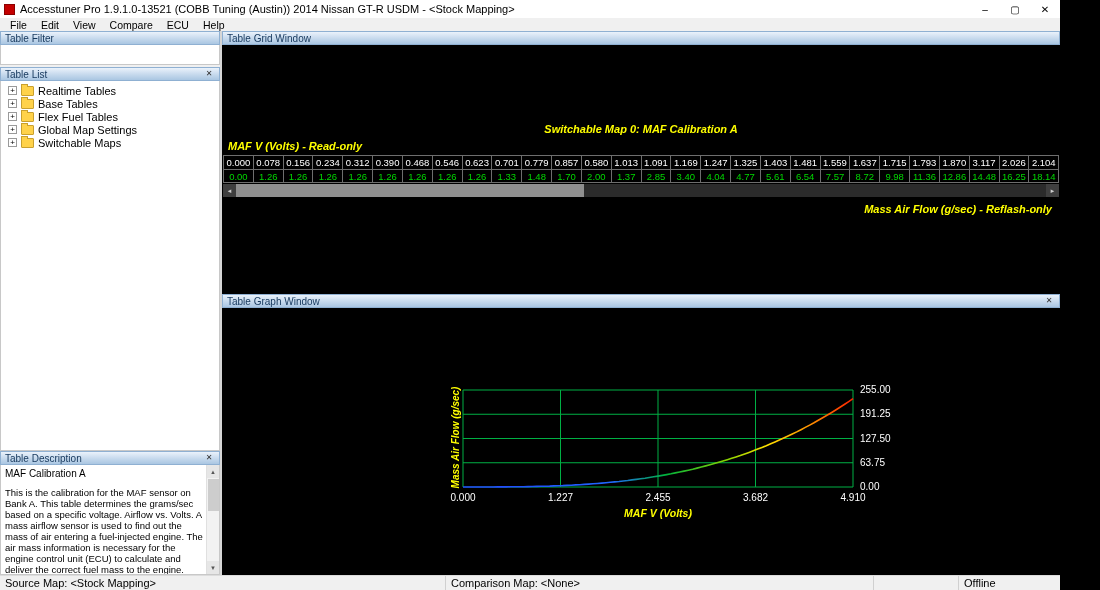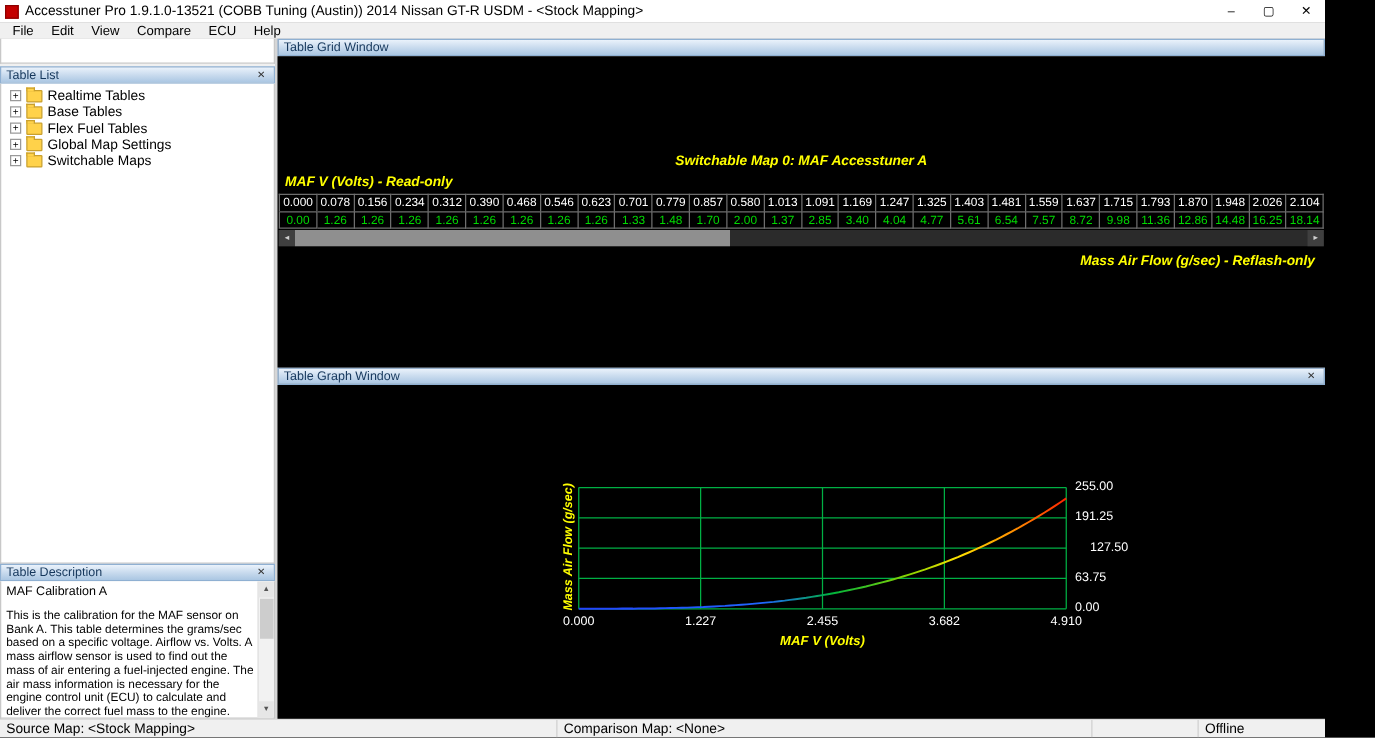--- a/index.html
+++ b/index.html
@@ -2,21 +2,21 @@
 <html><head>
 <meta charset="utf-8">
 <style>
   * { box-sizing: border-box; }
   html,body { margin:0; padding:0; }
   body {
     width:1100px; height:590px; overflow:hidden;
     font-family:"Liberation Sans", sans-serif;
     background:#000;
   }
-  .app { position:relative; width:1060px; height:590px; background:#a3a3a3; overflow:hidden; }
+  .app { position:relative; width:1060px; height:590px; background:#a16207; overflow:hidden; }
 
   
   .titlebar { height:18px; background:#ffffff; display:flex; align-items:center; padding-left:4px; }
   .app-icon { width:11px; height:11px; background:#c40000; border:1px solid #8c0000; margin-right:5px; flex:none; }
   .title-text { font-size:11px; color:#000; white-space:nowrap; }
   .win-controls { margin-left:auto; display:flex; height:100%; }
   .win-btn { width:30px; display:flex; align-items:center; justify-content:center; font-size:10px; color:#000; }
 
   
   .menubar { height:13px; background:#f0f0f0; display:flex; align-items:center; font-size:10.5px; padding-left:3px; }
@@ -105,20 +105,23 @@
       <span class="menu-item">Edit</span>
       <span class="menu-item">View</span>
       <span class="menu-item">Compare</span>
       <span class="menu-item">ECU</span>
       <span class="menu-item">Help</span>
     </div>
 
   <div class="main">
 
     <div class="left">
+      <div class="panel-header">
+        <span>Table Filter</span>
+      </div>
       <div class="filter-body"></div>
 
       <div class="panel-header">
         <span>Table List</span>
         <span class="panel-close">✕</span>
       </div>
       <div class="tree" id="tree">
           <div class="tree-item">
             <span class="expander">+</span>
             <span class="folder-icon"></span>
@@ -162,21 +165,21 @@
           <span class="vs-arrow vs-down">▼</span>
         </div>
       </div>
     </div>
 
     <div class="right">
       <div class="panel-header">
         <span>Table Grid Window</span>
       </div>
       <div class="grid-body">
-        <div class="map-title">Switchable Map 0: MAF Accesstuner A</div>
+        <div class="map-title">Switchable Map 0: MAF Calibration A</div>
         <div class="grid-xlabel">MAF V (Volts) - Read-only</div>
         <div class="grid-rows">
           <div class="grid-row" id="volts-row">
               <div class="cell">0.000</div>
               <div class="cell">0.078</div>
               <div class="cell">0.156</div>
               <div class="cell">0.234</div>
               <div class="cell">0.312</div>
               <div class="cell">0.390</div>
               <div class="cell">0.468</div>
@@ -191,21 +194,21 @@
               <div class="cell">1.169</div>
               <div class="cell">1.247</div>
               <div class="cell">1.325</div>
               <div class="cell">1.403</div>
               <div class="cell">1.481</div>
               <div class="cell">1.559</div>
               <div class="cell">1.637</div>
               <div class="cell">1.715</div>
               <div class="cell">1.793</div>
               <div class="cell">1.870</div>
-              <div class="cell">1.948</div>
+              <div class="cell">3.117</div>
               <div class="cell">2.026</div>
               <div class="cell">2.104</div>
             </div>
           <div class="grid-row" id="flow-row">
               <div class="cell flow">0.00</div>
               <div class="cell flow">1.26</div>
               <div class="cell flow">1.26</div>
               <div class="cell flow">1.26</div>
               <div class="cell flow">1.26</div>
               <div class="cell flow">1.26</div>
@@ -271,21 +274,21 @@
               <line x1="241" y1="154.75" x2="631" y2="154.75" stroke="#00b044" stroke-width="1"></line>
               <line x1="631" y1="82" x2="631" y2="179" stroke="#00b044" stroke-width="1"></line>
               <line x1="241" y1="179" x2="631" y2="179" stroke="#00b044" stroke-width="1"></line>
             </g>
           <path id="curve-path" fill="none" stroke="url(#curveGrad)" stroke-width="1.6" d="M241.0 179.0L245.3 179.0L249.7 179.0L254.0 179.0L258.3 179.0L262.7 179.0L267.0 179.0L271.3 179.0L275.7 178.9L280.0 178.9L284.3 178.9L288.7 178.8L293.0 178.8L297.3 178.7L301.7 178.7L306.0 178.6L310.3 178.5L314.7 178.4L319.0 178.3L323.3 178.2L327.7 178.1L332.0 177.9L336.3 177.7L340.7 177.6L345.0 177.4L349.3 177.2L353.7 176.9L358.0 176.7L362.3 176.4L366.7 176.1L371.0 175.8L375.3 175.5L379.7 175.1L384.0 174.7L388.3 174.3L392.7 173.9L397.0 173.5L401.3 173.0L405.7 172.5L410.0 171.9L414.3 171.4L418.7 170.8L423.0 170.2L427.3 169.5L431.7 168.8L436.0 168.1L440.3 167.4L444.7 166.6L449.0 165.8L453.3 164.9L457.7 164.0L462.0 163.1L466.3 162.2L470.7 161.2L475.0 160.1L479.3 159.0L483.7 157.9L488.0 156.8L492.3 155.6L496.7 154.3L501.0 153.0L505.3 151.7L509.7 150.3L514.0 148.9L518.3 147.5L522.7 145.9L527.0 144.4L531.3 142.8L535.7 141.1L540.0 139.4L544.3 137.7L548.7 135.8L553.0 134.0L557.3 132.1L561.7 130.1L566.0 128.1L570.3 126.0L574.7 123.9L579.0 121.7L583.3 119.4L587.7 117.1L592.0 114.8L596.3 112.3L600.7 109.8L605.0 107.3L609.3 104.7L613.7 102.0L618.0 99.3L622.3 96.5L626.7 93.6L631.0 90.7"></path>
         </svg>
         <div class="y-title">Mass Air Flow (g/sec)</div>
         <div class="x-title">MAF V (Volts)</div>
       <span class="tick" style="left: 638px; top: 76px;">255.00</span>
           <span class="tick" style="left: 638px; top: 100.25px;">191.25</span>
-          <span class="tick" style="left: 638px; top: 124.5px; margin-left: 12px;">127.50</span>
+          <span class="tick" style="left: 638px; top: 124.5px;">127.50</span>
           <span class="tick" style="left: 638px; top: 148.75px;">63.75</span>
           <span class="tick" style="left: 638px; top: 173px;">0.00</span>
           <span class="tick xt" style="left: 241px; top: 184px;">0.000</span>
           <span class="tick xt" style="left: 338.5px; top: 184px;">1.227</span>
           <span class="tick xt" style="left: 436px; top: 184px;">2.455</span>
           <span class="tick xt" style="left: 533.5px; top: 184px;">3.682</span>
           <span class="tick xt" style="left: 631px; top: 184px;">4.910</span>
         </div>
     </div>
   </div>

